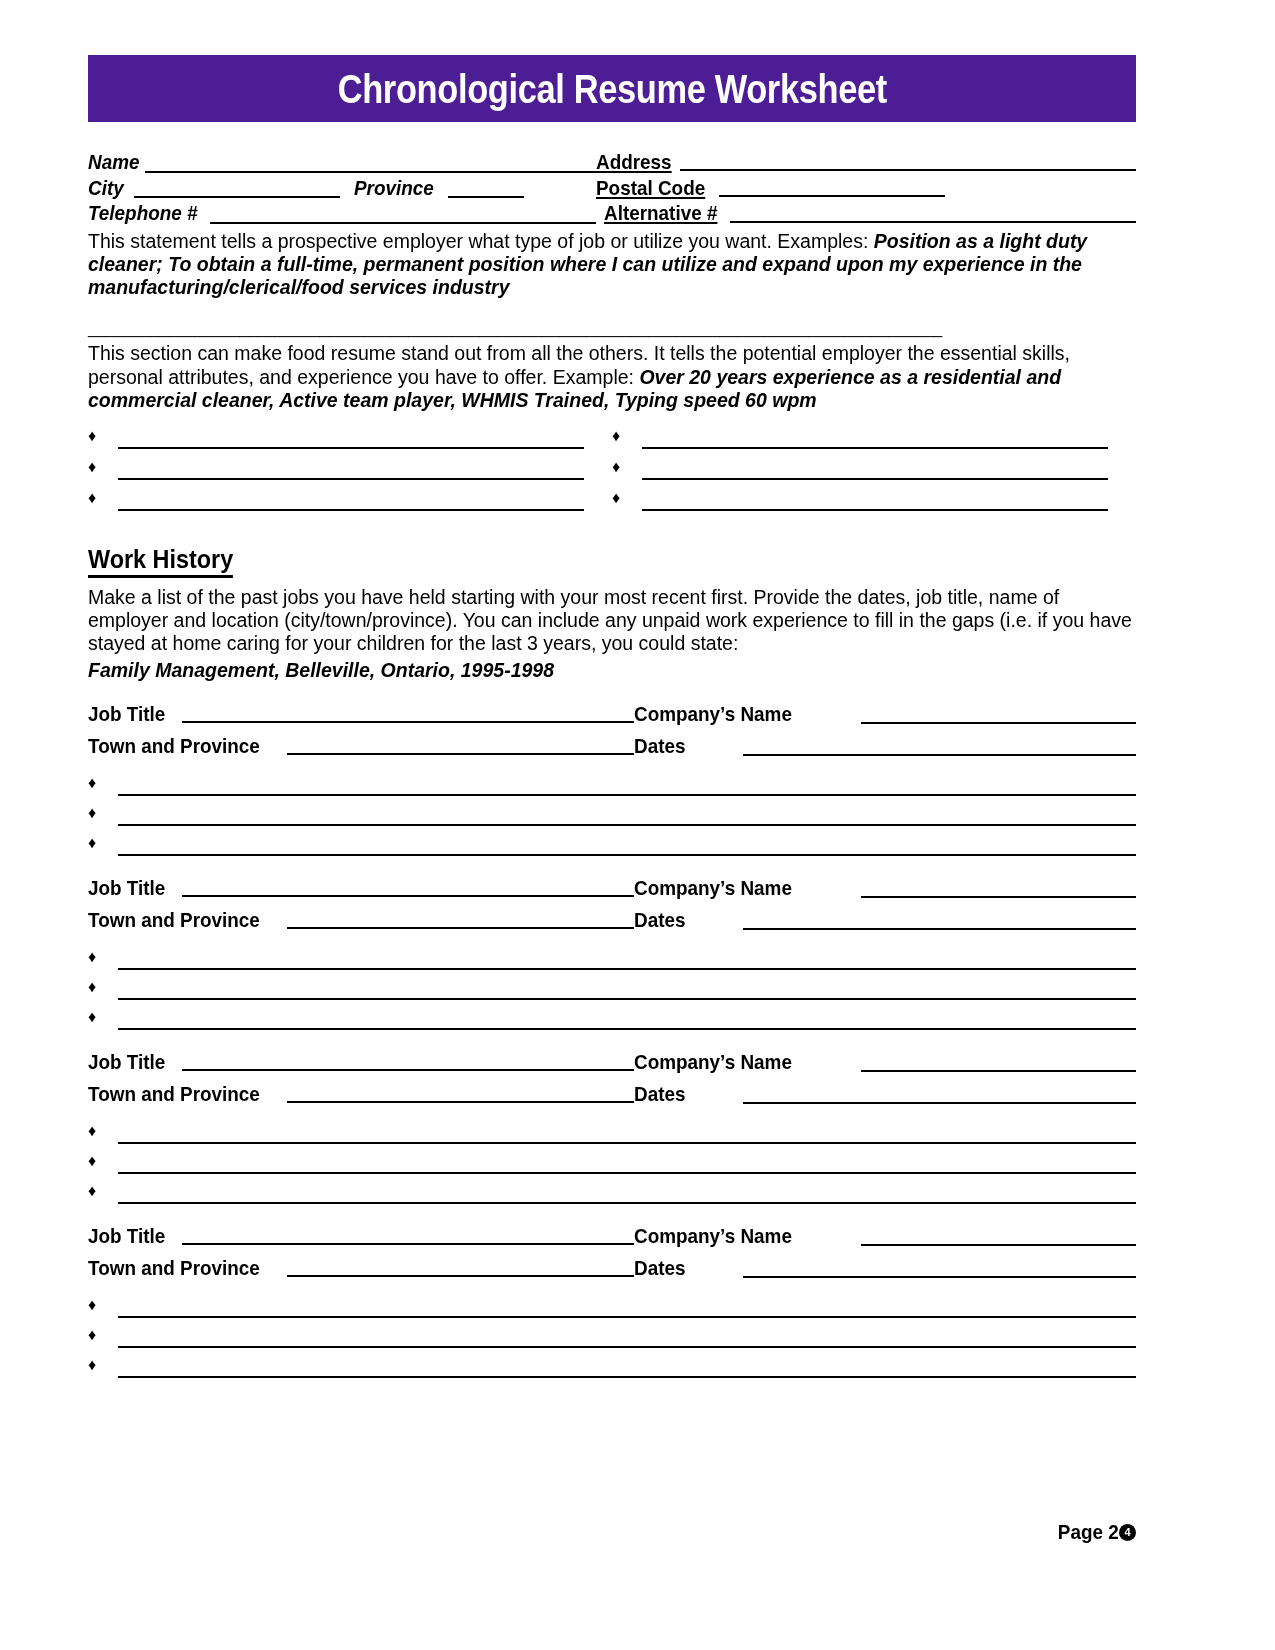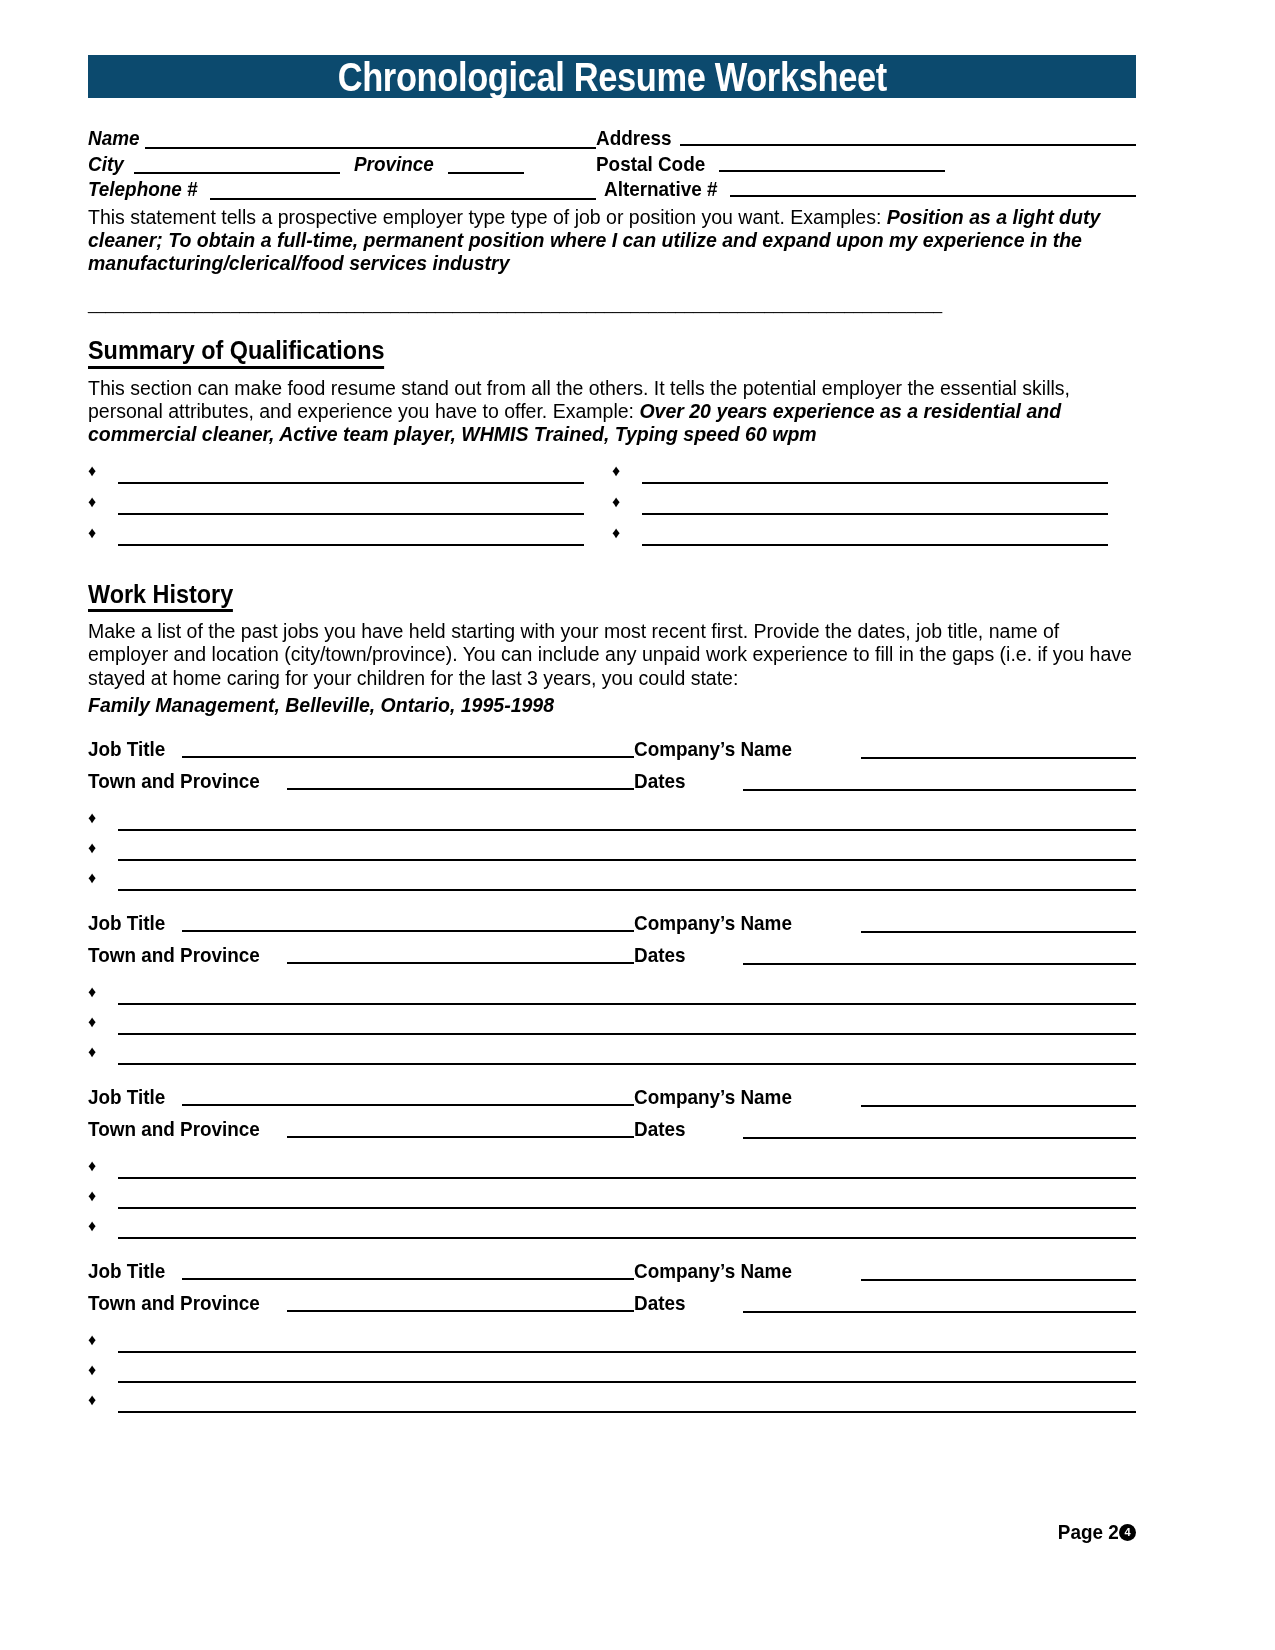--- a/index.html
+++ b/index.html
@@ -22,22 +22,22 @@
   .sheet {
     position: absolute;
     left: 88px;
     top: 0;
     width: 1048px;
   }
 
   
   .title-banner {
     margin-top: 55px;
-    background: #0c4a6e;
-    height: 43px;
+    background: #4c1d95;
+    height: 67px;
     display: flex;
     align-items: center;
     justify-content: center;
   }
   .title-banner .title-text {
     color: #ffffff;
     font-size: 40px;
     font-weight: bold;
     letter-spacing: -0.4px;
     transform: scaleX(0.86);
@@ -62,21 +62,21 @@
     transform: scaleX(0.9);
     transform-origin: left center;
     display: inline-block;
   }
   .fill {
     border-bottom: 2px solid #000;
     height: 19px;
     margin-bottom: 2px;
   }
   .col-left  { width: 508px; display: flex; align-items: flex-end; font-style: italic; }
-  .col-right { width: 540px; display: flex; align-items: flex-start; }
+  .col-right { width: 540px; display: flex; align-items: center; text-decoration: underline; }
 
   
   h2.section {
     font-size: 26px;
     font-weight: bold;
     margin: 22px 0 4px 0;
     display: inline-block;
     border-bottom: 3px solid #000;
     padding-bottom: 1px;
     transform: scaleX(0.9);
@@ -216,26 +216,23 @@
         </div>
         <div class="col-right">
           <span class="clabel" style="margin-left:8px">Alternative #</span>
           <span class="fill" style="flex:1"></span>
         </div>
       </div>
 
 
     </div>
 
-    <p class="body"><span>This statement tells a prospective employer type type of job or position you want. Examples: </span><span class="bi">Position as a light duty cleaner; To obtain a full-time, permanent position where I can utilize and expand upon my experience in the manufacturing/clerical/food services industry</span></p>
+    <p class="body"><span>This statement tells a prospective employer what type of job or utilize you want. Examples: </span><span class="bi">Position as a light duty cleaner; To obtain a full-time, permanent position where I can utilize and expand upon my experience in the manufacturing/clerical/food services industry</span></p>
     <div class="underscore-row">________________________________________________________________________________________________</div>
 
-    <div class="sec-wrap">
-      <h2 class="section">Summary of Qualifications</h2>
-    </div>
     <p class="body"><span>This section can make food resume stand out from all the others. It tells the potential employer the essential skills, personal attributes, and experience you have to offer. Example:  </span><span class="bi">Over 20 years experience as a residential and commercial cleaner, Active team player, WHMIS Trained, Typing speed 60 wpm</span></p>
 
     <div class="bullet-grid two-col">
       <div class="half">
         <div class="bline">
           <span class="dia">♦</span>
           <span class="rule"></span>
         </div>
         <div class="bline">
           <span class="dia">♦</span>

